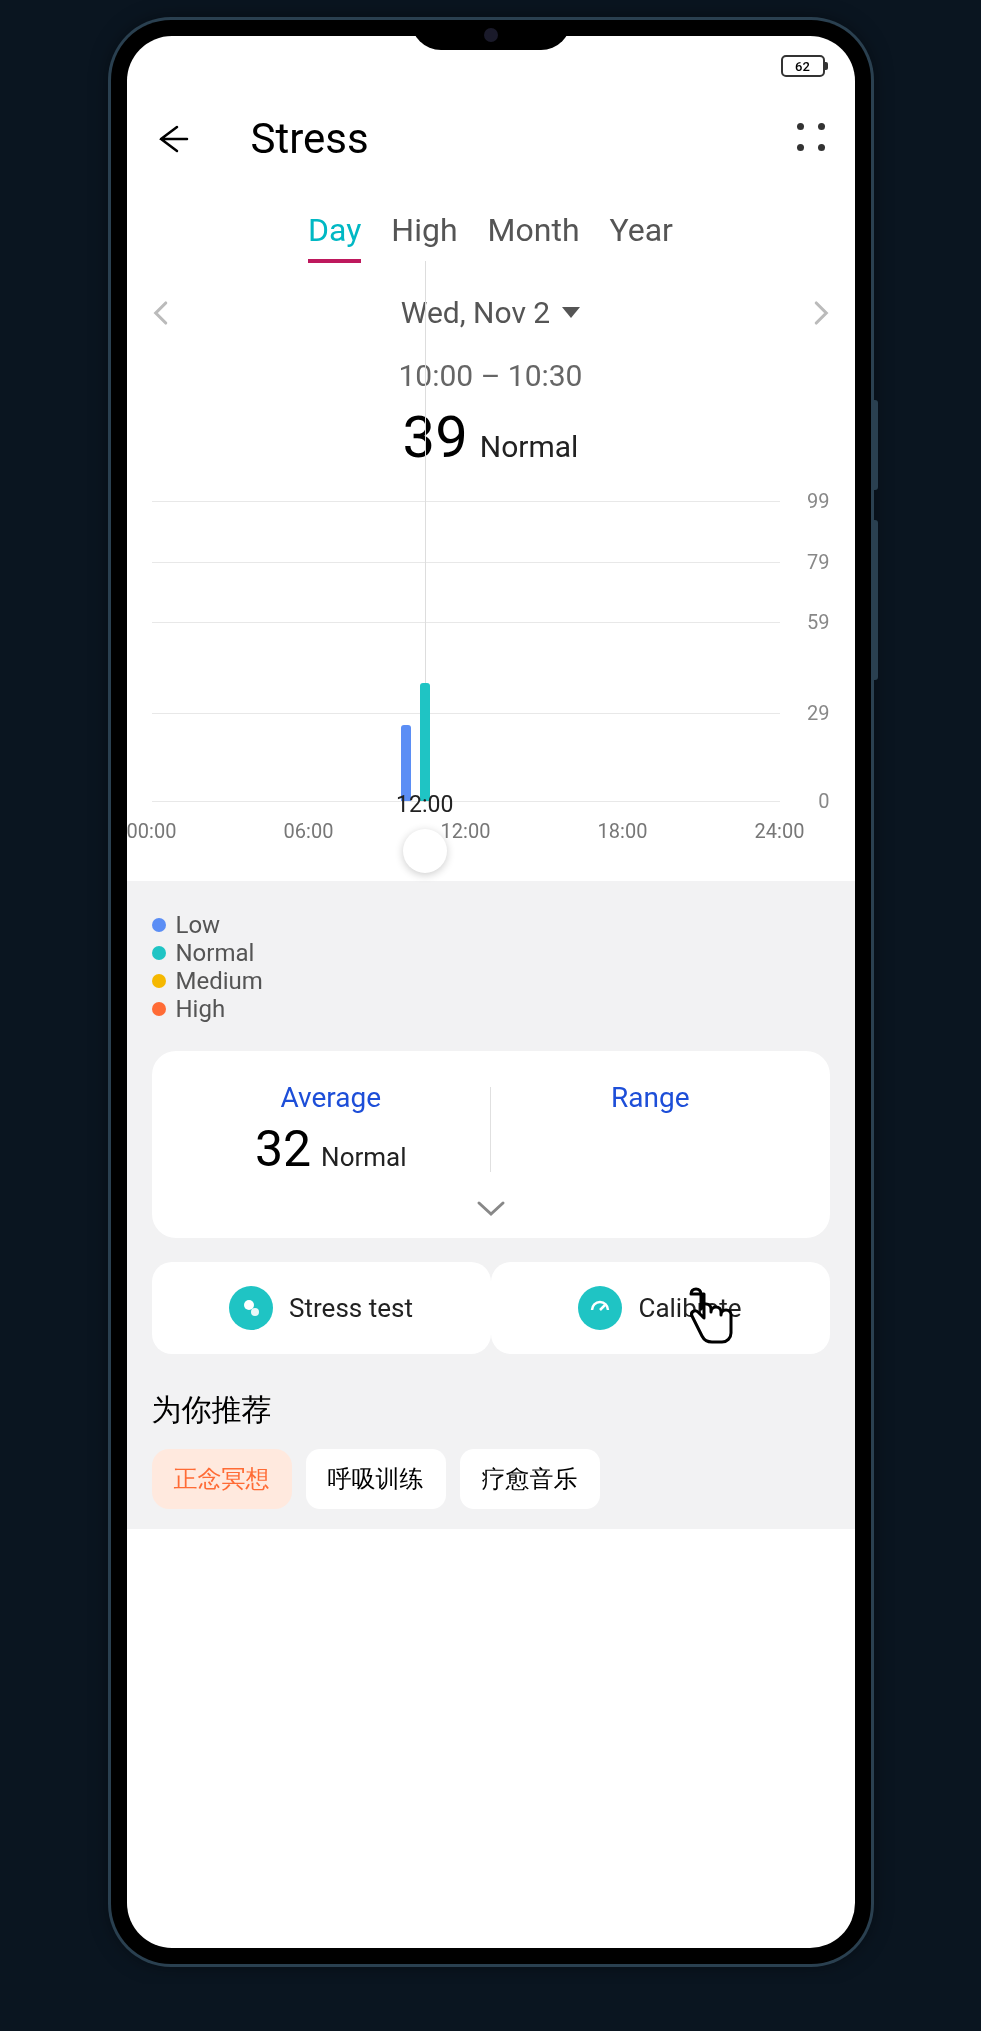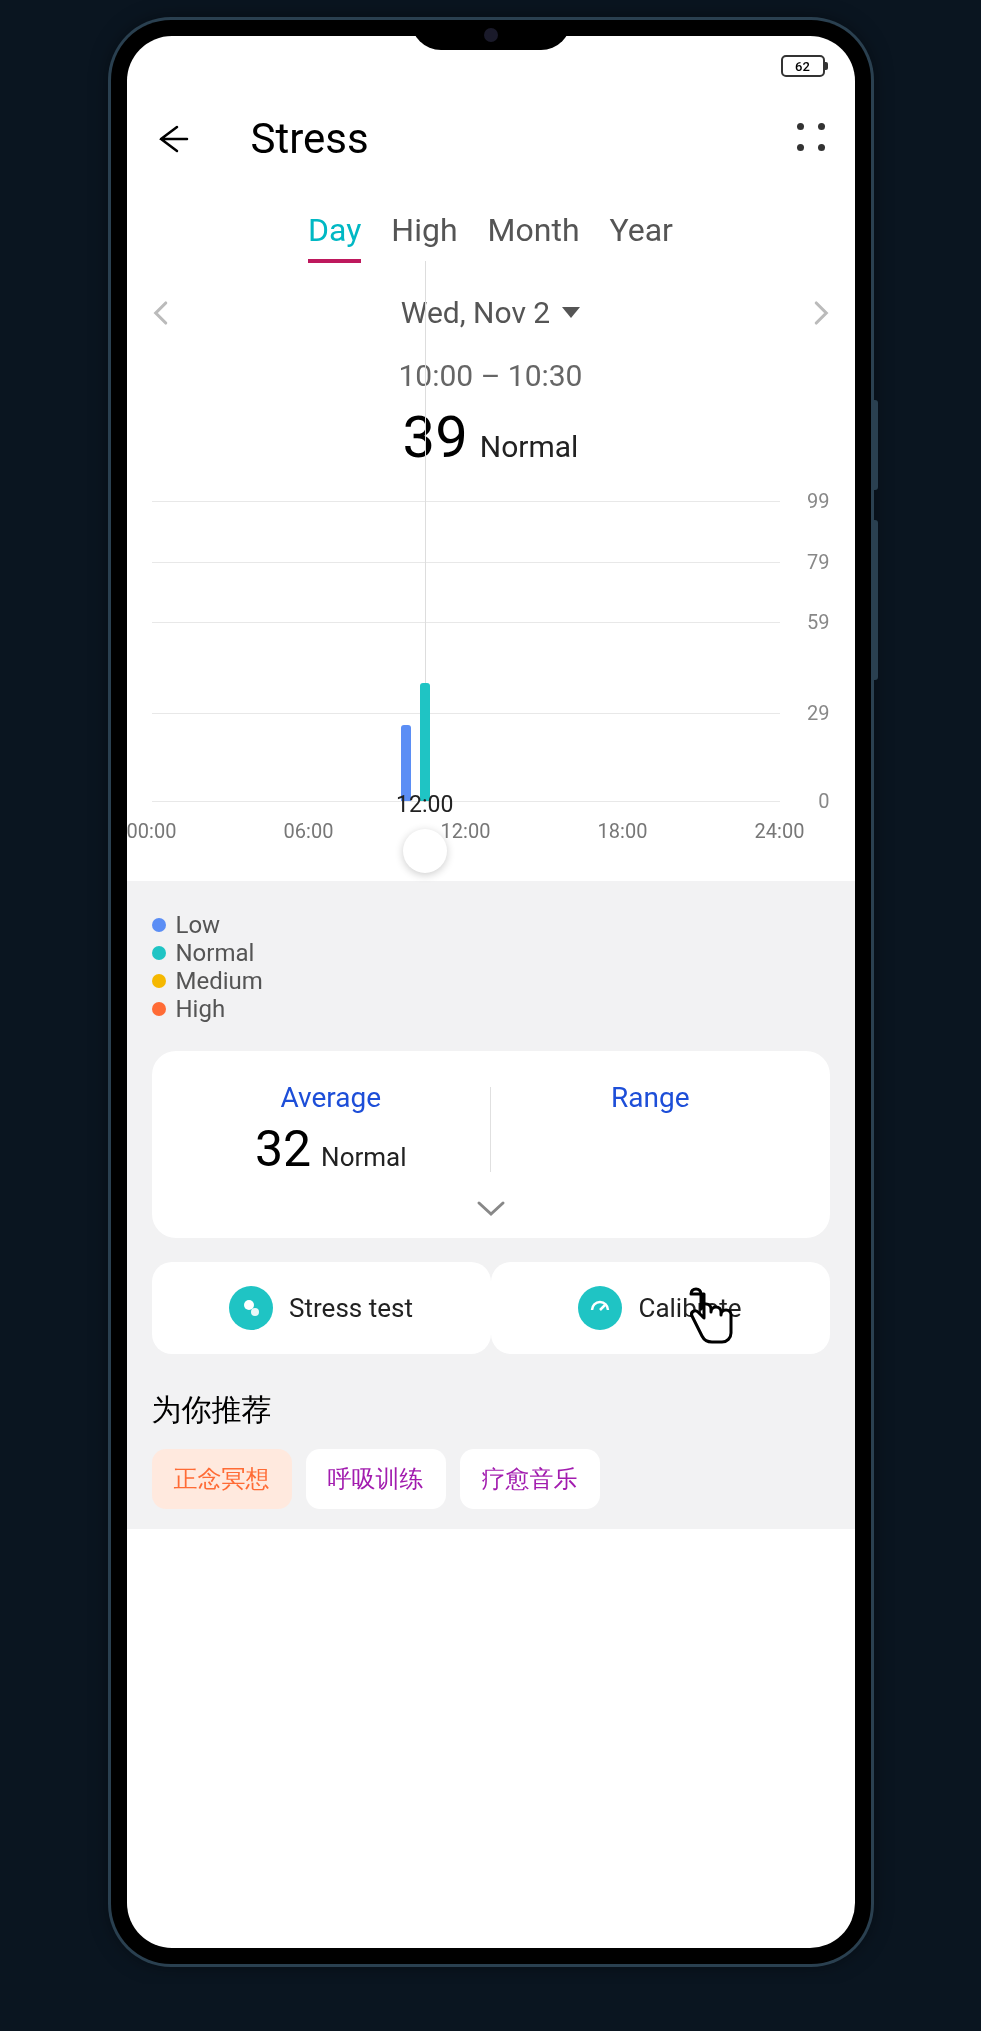--- a/index.html
+++ b/index.html
@@ -322,26 +322,27 @@
   }
   .chips {
     display: flex;
     gap: 14px;
   }
   .chip {
     padding: 14px 22px;
     border-radius: 14px;
     font-size: 24px;
     background: #fff;
-    color: #a21caf;
+    color: #000000;
     cursor: pointer;
   }
   .chip.active {
     background: #ffe9de;
     color: #ff6b35;
+    border-radius: 17px;
   }
   .side-buttons {
     position: absolute;
     right: -7px;
     top: 380px;
   }
   .side-btn {
     width: 6px;
     background: #2a4050;
     border-radius: 0 3px 3px 0;

